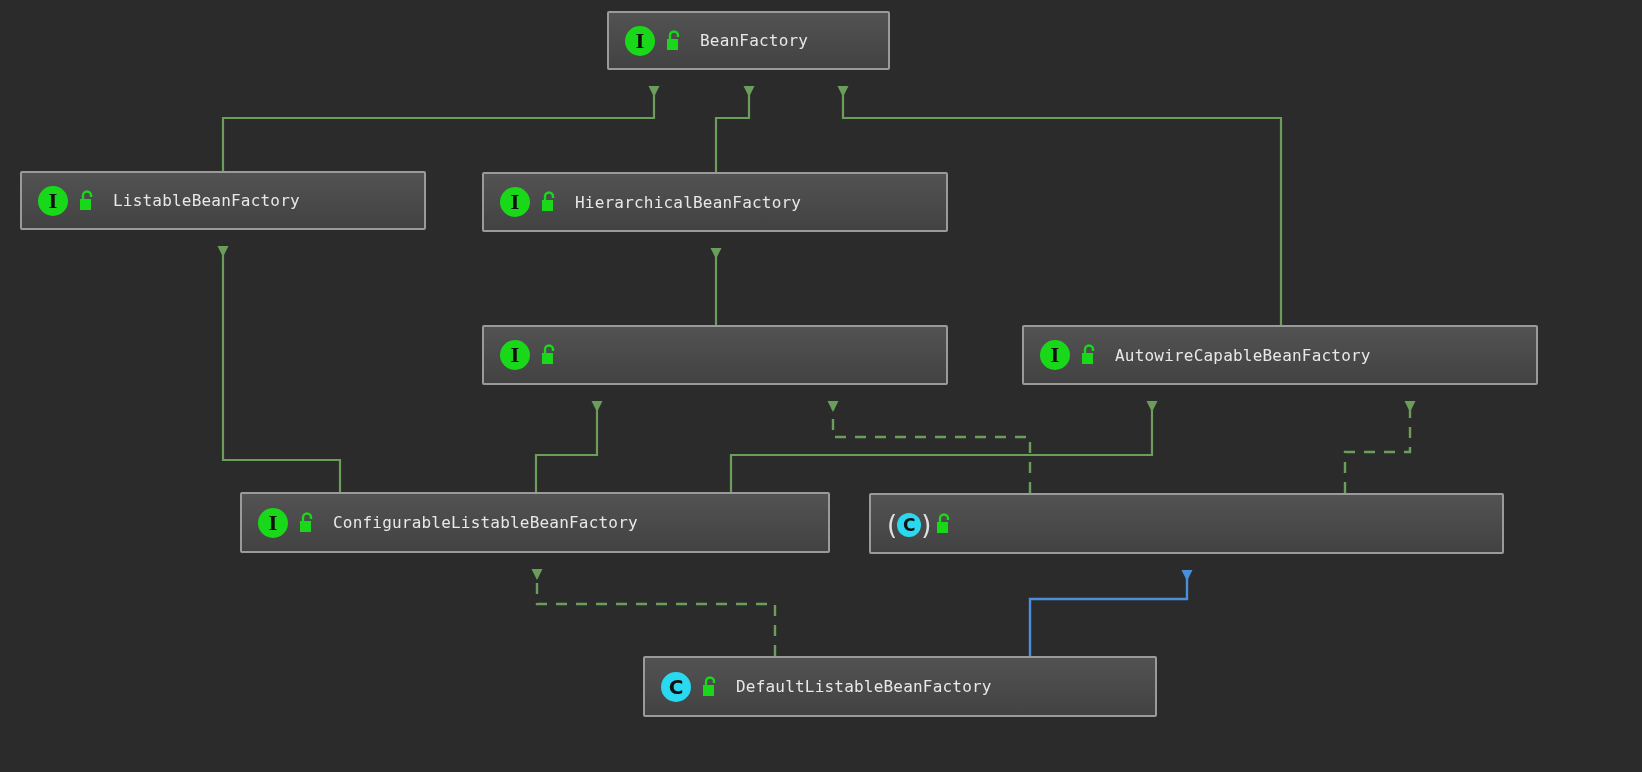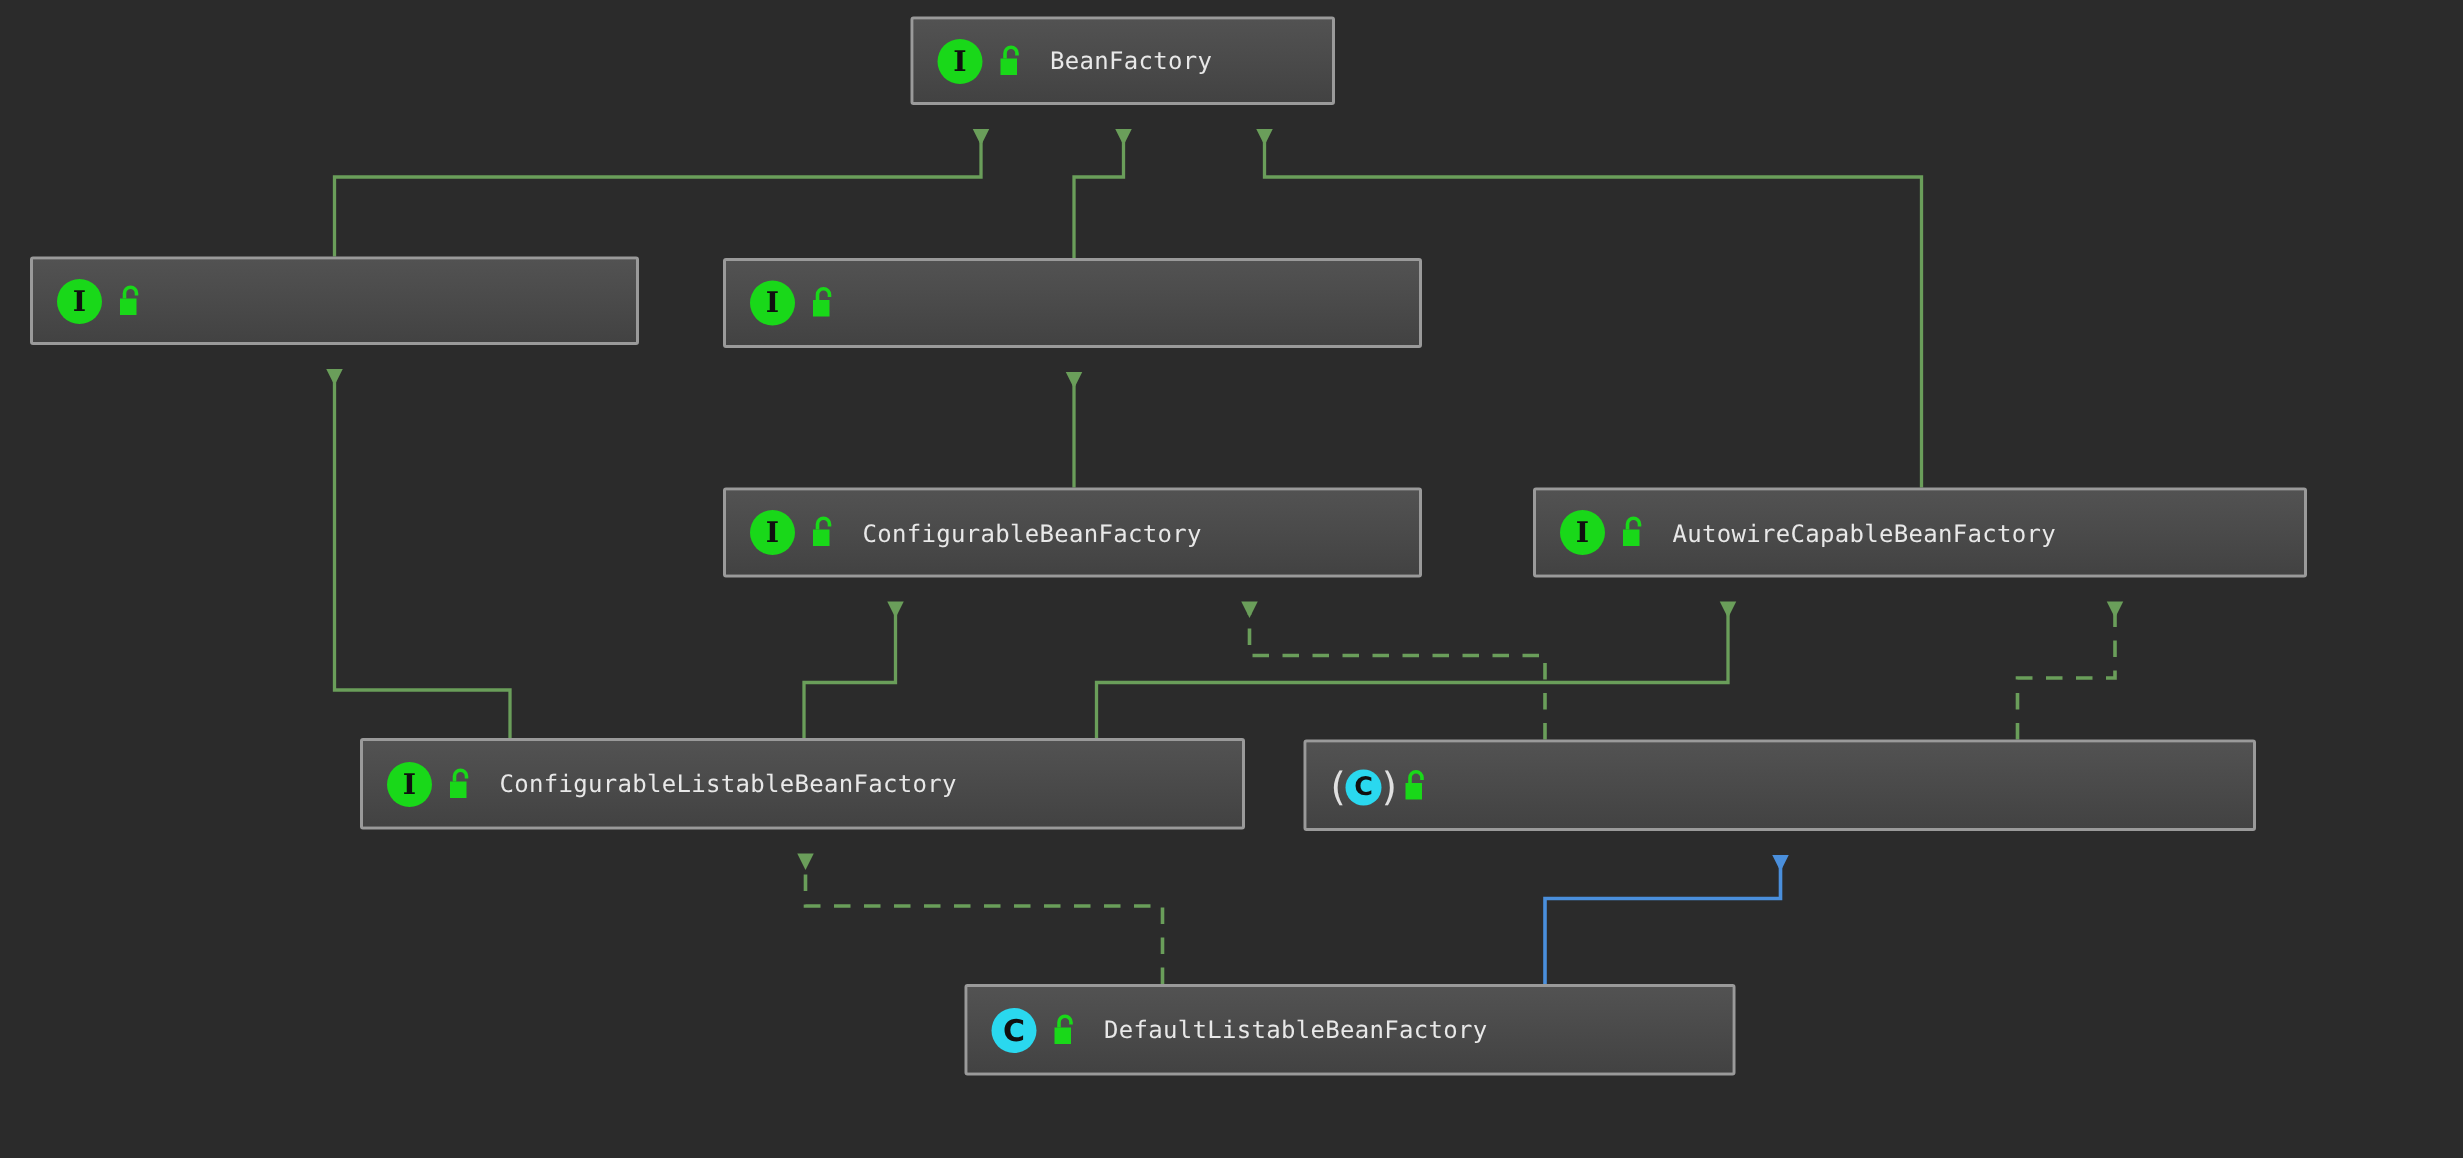--- a/index.html
+++ b/index.html
@@ -174,45 +174,46 @@
   <div class="node" style="left:20px; top:171px; width:406px; height:59px;">
     <span class="icons">
       <span class="ic ic-interface">I</span>
       <span class="ic ic-lock">
         <svg width="22" height="24" viewBox="0 0 22 24">
           <path d="M6,10 L6,6.5 A4,4 0 0 1 14,6.5 L14,8" fill="none" stroke="#19d819" stroke-width="2.4"></path>
           <rect x="3" y="10" width="11" height="11" fill="#19d819"></rect>
         </svg>
       </span>
     </span>
+    <span class="label">ListableBeanFactory</span>
   </div>
 
   <div class="node" style="left:482px; top:172px; width:466px; height:60px;">
     <span class="icons">
       <span class="ic ic-interface">I</span>
       <span class="ic ic-lock">
         <svg width="22" height="24" viewBox="0 0 22 24">
           <path d="M6,10 L6,6.5 A4,4 0 0 1 14,6.5 L14,8" fill="none" stroke="#19d819" stroke-width="2.4"></path>
           <rect x="3" y="10" width="11" height="11" fill="#19d819"></rect>
         </svg>
       </span>
     </span>
+    <span class="label">HierarchicalBeanFactory</span>
   </div>
 
   <div class="node" style="left:482px; top:325px; width:466px; height:60px;">
     <span class="icons">
       <span class="ic ic-interface">I</span>
       <span class="ic ic-lock">
         <svg width="22" height="24" viewBox="0 0 22 24">
           <path d="M6,10 L6,6.5 A4,4 0 0 1 14,6.5 L14,8" fill="none" stroke="#19d819" stroke-width="2.4"></path>
           <rect x="3" y="10" width="11" height="11" fill="#19d819"></rect>
         </svg>
       </span>
     </span>
-    <span class="label">ConfigurableBeanFactory</span>
   </div>
 
   <div class="node" style="left:1022px; top:325px; width:516px; height:60px;">
     <span class="icons">
       <span class="ic ic-interface">I</span>
       <span class="ic ic-lock">
         <svg width="22" height="24" viewBox="0 0 22 24">
           <path d="M6,10 L6,6.5 A4,4 0 0 1 14,6.5 L14,8" fill="none" stroke="#19d819" stroke-width="2.4"></path>
           <rect x="3" y="10" width="11" height="11" fill="#19d819"></rect>
         </svg>

